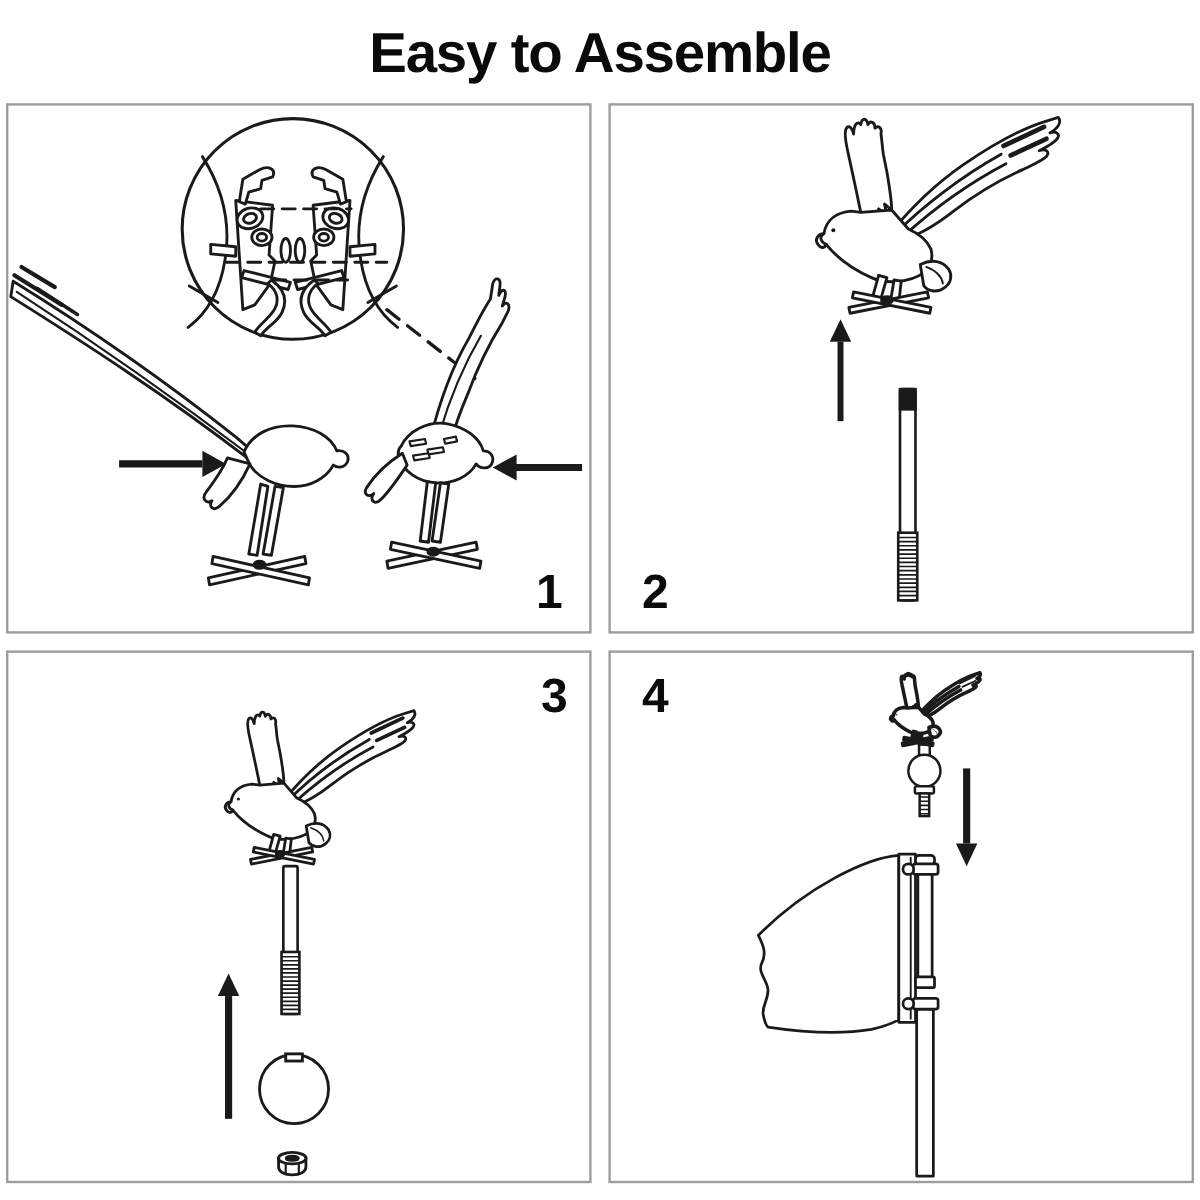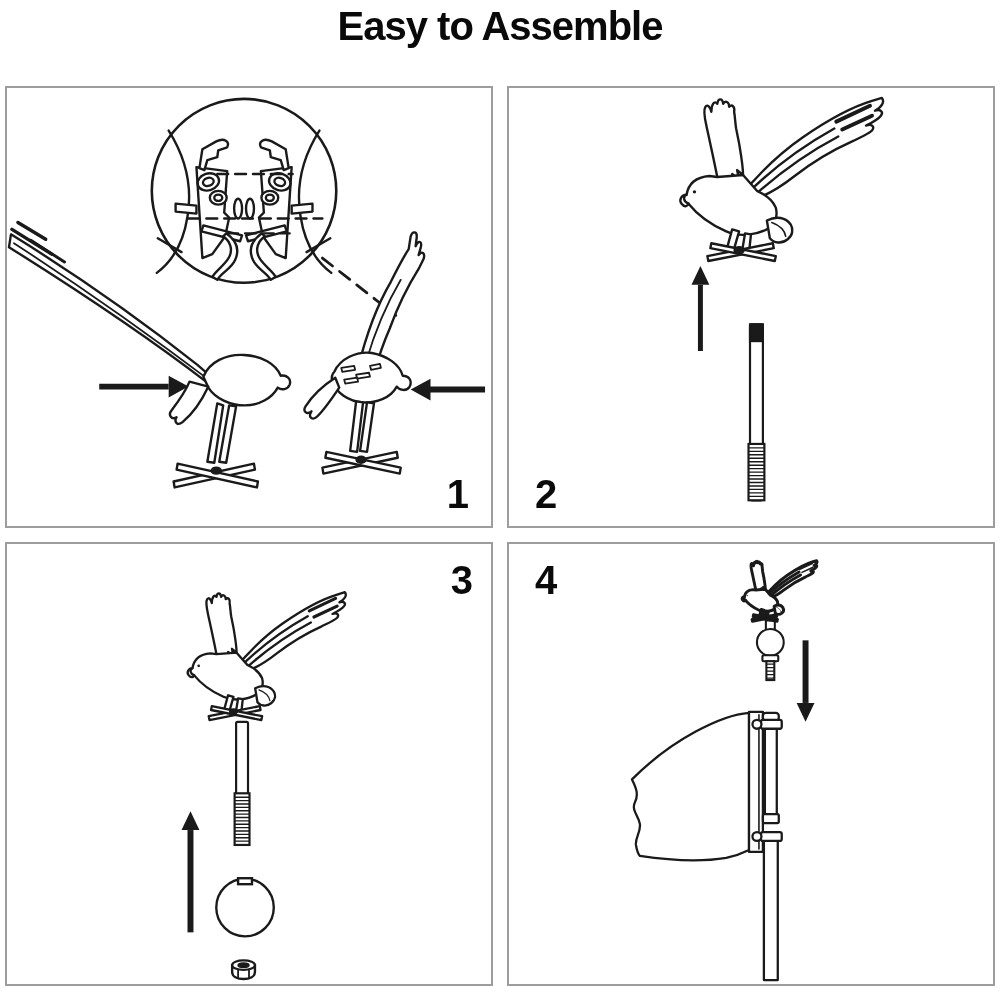--- a/index.html
+++ b/index.html
@@ -1,19 +1,19 @@
 <!DOCTYPE html>
 <html><head>
 <meta charset="utf-8">
 <style>
   html,body{margin:0;padding:0;background:#fff;}
   .page{position:relative;width:1000px;height:1000px;background:#fff;overflow:hidden;
         font-family:"Liberation Sans",sans-serif;}
-  .title{position:absolute;top:4px;left:0;right:0;margin:0;text-align:center;
-         font-size:40px;font-weight:bold;color:#0a0a0a;letter-spacing:-1px;}
+  .title{position:absolute;top:4px;left:0;right:0;margin:12px;text-align:center;
+         font-size:47px;font-weight:bold;color:#0a0a0a;letter-spacing:-1px;}
   .grid{position:absolute;left:5px;top:86px;width:990px;height:900px;
         display:grid;grid-template-columns:488px 488px;grid-template-rows:442px 444px;
         column-gap:14px;row-gap:14px;}
   .panel{position:relative;border:2px solid #9d9d9d;background:#fff;box-sizing:border-box;}
   .panel svg{position:absolute;left:0;top:0;width:100%;height:100%;}
   .num{position:absolute;font-size:40px;font-weight:bold;color:#0a0a0a;line-height:1;}
   .num.br{right:22px;bottom:12px;}
   .num.bl{left:26px;bottom:12px;}
   .num.tr{right:18px;top:16px;}
   .num.tl{left:26px;top:16px;}

